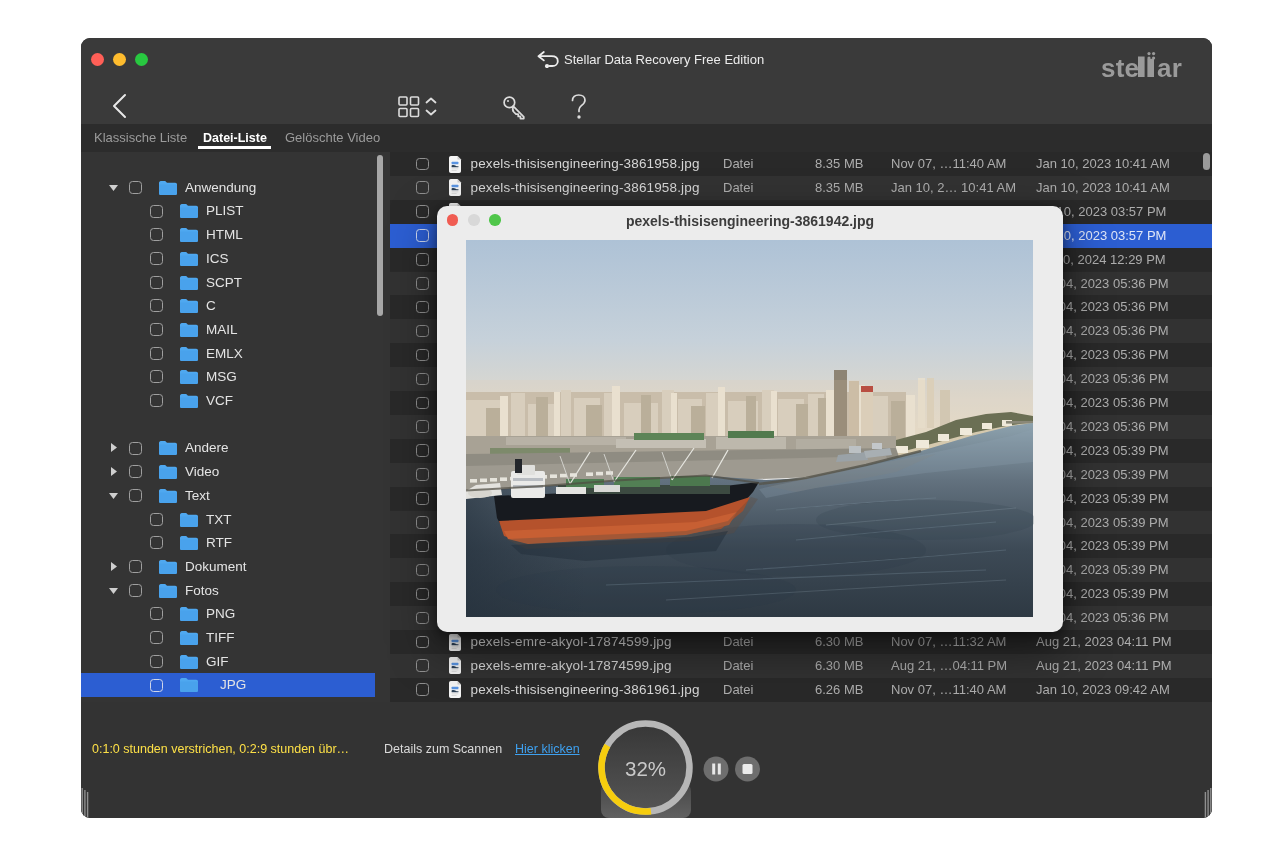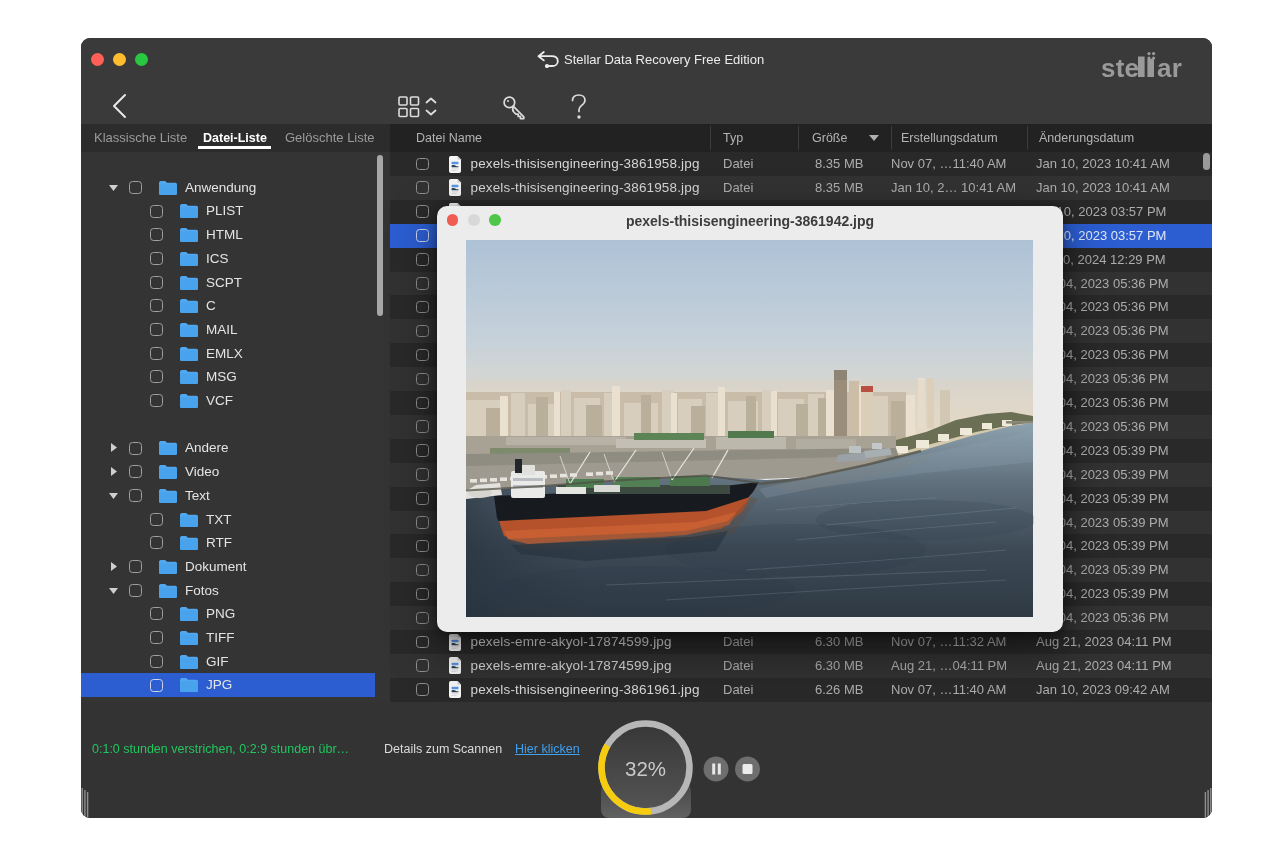--- a/index.html
+++ b/index.html
@@ -21,21 +21,21 @@
 #tbl{position:absolute;left:309px;top:114px;width:822px;height:550px;background:#2a2a2a}
 .r0{background:#292929}.r1{background:#323232}
 .drow{position:absolute;left:0;width:822px;height:23.9px;font-size:13px;color:#adadad}
 .drow span{position:absolute;top:0;height:23.9px;line-height:23.9px;white-space:nowrap}
 .nm{color:#d6d6d6;font-size:13.5px;letter-spacing:0.15px}
 .sel{background:#2c5ed2 !important;color:#dfe6f7}
 .sel .nm{color:#fff}
 .cbt{position:absolute;left:26px;top:5.5px;width:12.5px;height:12.5px;border:1.5px solid #8f8f8f;border-radius:3.5px}
 .sel .cbt{border-color:#cdd8f0}
 #bot{position:absolute;left:0;top:664px;width:1131px;height:116px;background:#333}
-.btxt{position:absolute;top:699px;height:24px;line-height:24px;font-size:12.5px;color:#22c55e;white-space:nowrap}
+.btxt{position:absolute;top:699px;height:24px;line-height:24px;font-size:12.5px;color:#fde047;white-space:nowrap}
 #modal{position:absolute;left:437px;top:206px;width:626px;height:426px;background:#ececec;border-radius:10px;box-shadow:0 16px 45px rgba(0,0,0,.5),0 3px 12px rgba(0,0,0,.4)}
 .mtl{position:absolute;top:8.2px;width:11.5px;height:11.5px;border-radius:50%}
 #mtitle{position:absolute;left:0;top:0;width:626px;height:34px;line-height:30px;text-align:center;font-size:14px;font-weight:bold;color:#3c3c3c}
 </style></head><body>
 <div id="win">
 <div id="head"></div>
 <div class="tl" style="left:9.5px;background:#ff5f57"></div>
 <div class="tl" style="left:31.5px;background:#febc2e"></div>
 <div class="tl" style="left:53.5px;background:#28c840"></div>
 <svg class="abs" style="left:454px;top:13px" width="25" height="17" viewBox="0 0 25 17">
@@ -77,36 +77,22 @@
 <path d="M11.2 11.2 L21.8 21.8 L21.8 23.6 L18.4 23.6 L18.4 21.4 L16.2 21.4 L16.2 19.2 L14 19.2 L11.8 17 C10.6 15.8 10.4 13.6 11.2 11.2 Z"></path>
 </g>
     </svg>
 <svg class="abs" style="left:489px;top:56px" width="20" height="26" viewBox="0 0 20 26">
 <path d="M2.5 6.5 C2.5 3 5 1 8.7 1 C12.5 1 15 3.2 15 6.3 C15 9 13.2 10.3 11.4 11.6 C9.8 12.8 9 13.8 9 15.8 L9 17.5" stroke="#dcdcdc" stroke-width="1.7" fill="none" stroke-linecap="round"></path>
 <circle cx="9" cy="23" r="1.7" fill="#dcdcdc"></circle>
 </svg>
 <div id="strip">
 <div class="tabt" style="left:13px;">Klassische Liste</div>
 <div class="tabt" style="left:122px;color:#fff;font-weight:bold;font-size:12.5px;">Datei-Liste</div>
-<div class="tabt" style="left:204px;">Gelöschte Liste</div>
+<div class="tabt" style="left:204px;">Gelöschte Video</div>
 <div class="abs" style="left:117px;top:22px;width:73px;height:2.5px;background:#fff"></div>
-</div>
-<div id="thead">
-<div class="hcol" style="left:26px">Datei Name</div>
-<div class="hcol" style="left:333px">Typ</div>
-<div class="hcol" style="left:422px">Größe</div>
-<svg class="abs" style="left:479px;top:11px" width="10" height="6">
-        <path d="M0 0 L10 0 L5 6 Z" fill="#b0b0b0"></path>
-      </svg>
-<div class="hcol" style="left:511px">Erstellungsdatum</div>
-<div class="hcol" style="left:649px">Änderungsdatum</div>
-<div class="hdiv" style="left:320px"></div>
-<div class="hdiv" style="left:408px"></div>
-<div class="hdiv" style="left:501px"></div>
-<div class="hdiv" style="left:637px"></div>
 </div>
 <div id="side">
 <div class="trow" style="top:23.7px">
         <svg class="arr" style="left:28.0px;top:9px" width="9" height="6">
           <path d="M0 0 L9 0 L4.5 6 Z" fill="#cfcfcf"></path>
         </svg>
         <div class="cb" style="left:48.0px"></div>
         <svg class="abs" style="left:77.5px;top:5px" width="18" height="14" viewBox="0 0 18 14">
           <path d="M0 2 C0 1 .7 0 1.8 0 L6.2 0 L8 1.8 L16.2 1.8 C17.3 1.8 18 2.6 18 3.6 L18 12.2 C18 13.2 17.3 14 16.2 14 L1.8 14 C.7 14 0 13.2 0 12.2 Z" fill="#4fa8f0"></path>
           <path d="M0 3.6 L18 3.6 L18 12.2 C18 13.2 17.3 14 16.2 14 L1.8 14 C.7 14 0 13.2 0 12.2 Z" fill="#49a2ec"></path>
@@ -279,21 +265,21 @@
           <path d="M0 3.6 L18 3.6 L18 12.2 C18 13.2 17.3 14 16.2 14 L1.8 14 C.7 14 0 13.2 0 12.2 Z" fill="#49a2ec"></path>
         </svg>
         <div class="lbl" style="left:125.0px">GIF</div>
       </div>
 <div class="trow tsel" style="top:521.4px;background:#2c5ed2;width:294px">
         <div class="cb" style="left:69.0px"></div>
         <svg class="abs" style="left:98.5px;top:5px" width="18" height="14" viewBox="0 0 18 14">
           <path d="M0 2 C0 1 .7 0 1.8 0 L6.2 0 L8 1.8 L16.2 1.8 C17.3 1.8 18 2.6 18 3.6 L18 12.2 C18 13.2 17.3 14 16.2 14 L1.8 14 C.7 14 0 13.2 0 12.2 Z" fill="#4fa8f0"></path>
           <path d="M0 3.6 L18 3.6 L18 12.2 C18 13.2 17.3 14 16.2 14 L1.8 14 C.7 14 0 13.2 0 12.2 Z" fill="#49a2ec"></path>
         </svg>
-        <div class="lbl" style="left:125.0px">JPG</div>
+        <div class="lbl" style="left:139px">JPG</div>
       </div>
     </div>
 <div class="abs" style="left:296px;top:117px;width:6px;height:161px;background:#a7a7a7;border-radius:3px"></div>
 <div id="tbl">
 <div class="drow r0" style="top:0.0px">
         <div class="cbt"></div>
         <svg style="position:absolute;left:58px;top:3.5px" width="14" height="17" viewBox="0 0 14 17">
           <path d="M1 2 C1 .9 1.7 0 2.8 0 L9.5 0 L13 3.5 L13 15 C13 16.1 12.3 17 11.2 17 L2.8 17 C1.7 17 1 16.1 1 15 Z" fill="#f4f4f4"></path>
           <path d="M9.5 0 L13 3.5 L9.5 3.5 Z" fill="#cccccc"></path>
           <rect x="3.6" y="5.8" width="6.8" height="2.4" rx="0.5" fill="#5a94e2"></rect>

